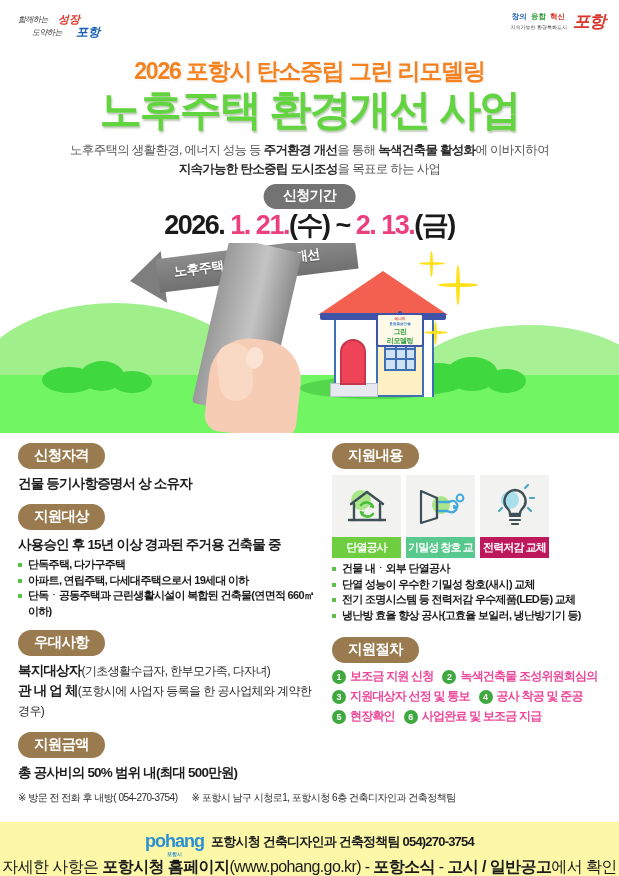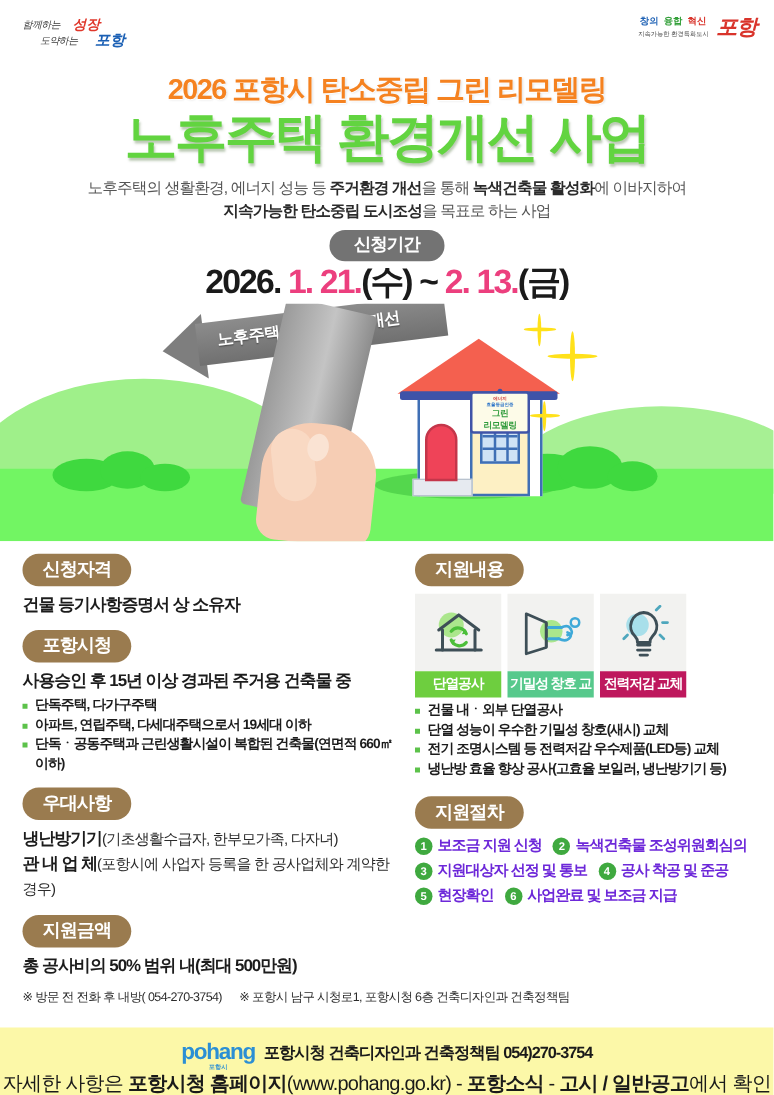--- a/index.html
+++ b/index.html
@@ -279,21 +279,21 @@
   .steps-row { display: flex; align-items: center; margin-bottom: 3px; flex-wrap: nowrap; }
   .step { display: flex; align-items: center; margin-right: 9px; white-space: nowrap; }
   .step-num {
     width: 14px; height: 14px; border-radius: 50%;
     background: #3fa93f; color: #fff;
     font-size: 9px; font-weight: bold;
     display: flex; align-items: center; justify-content: center;
     margin-right: 4px; flex: none;
   }
   .step-label {
-    font-size: 12px; font-weight: bold; color: #6d28d9; letter-spacing: -0.8px;
+    font-size: 12px; font-weight: bold; color: #ec4899; letter-spacing: -0.8px;
   }
 
   .apply-note {
     position: absolute; left: 18px; top: 348px; width: 580px;
     font-size: 10px; color: #2b2b2b; letter-spacing: -0.5px; white-space: nowrap;
   }
   .apply-note .gap { display: inline-block; width: 14px; }
 
   
   .footer {
@@ -414,34 +414,34 @@
   <div class="content">
 
     <div class="col-left">
 
       <div class="sec">
         <span class="pill">신청자격</span>
         <div class="sec-body line-main">건물 등기사항증명서 상 소유자</div>
       </div>
 
       <div class="sec">
-        <span class="pill">포항시청</span>
+        <span class="pill">지원대상</span>
         <div class="sec-body line-main">사용승인 후 15년 이상 경과된 주거용 건축물 중</div>
         <ul class="bullets">
           <li>단독주택, 다가구주택</li>
           <li>아파트, 연립주택, 다세대주택으로서 19세대 이하</li>
           <li>단독ㆍ공동주택과 근린생활시설이 복합된 건축물(연면적 660㎡이하)</li>
         </ul>
       </div>
 
       <div class="sec">
         <span class="pill">우대사항</span>
         <div class="sec-body">
           <div class="line-main">
-            <span>냉난방기기</span><span class="small-note">(기초생활수급자, 한부모가족, 다자녀)</span>
+            <span>복지대상자</span><span class="small-note">(기초생활수급자, 한부모가족, 다자녀)</span>
           </div>
           <div class="line-main">
             <span>관 내 업 체</span><span class="small-note">(포항시에 사업자 등록을 한 공사업체와 계약한 경우)</span>
           </div>
         </div>
       </div>
 
       <div class="sec">
         <span class="pill">지원금액</span>
         <div class="sec-body line-main">총 공사비의 50% 범위 내(최대 500만원)</div>

